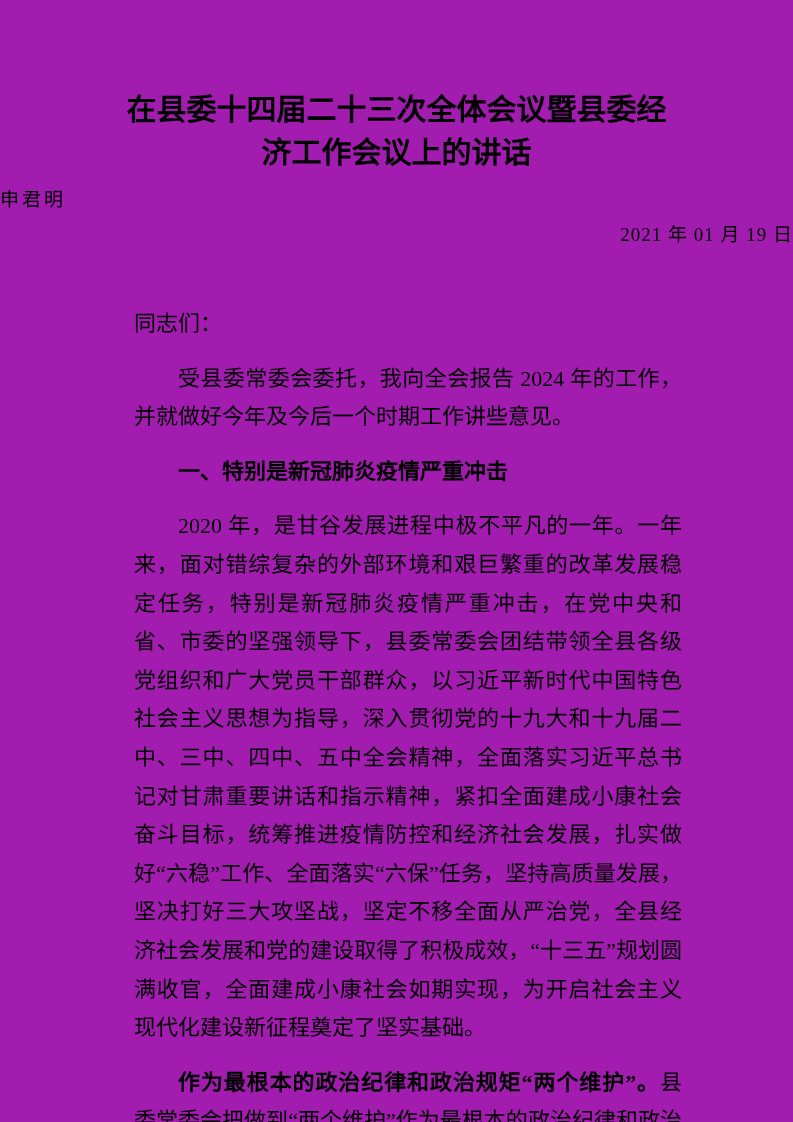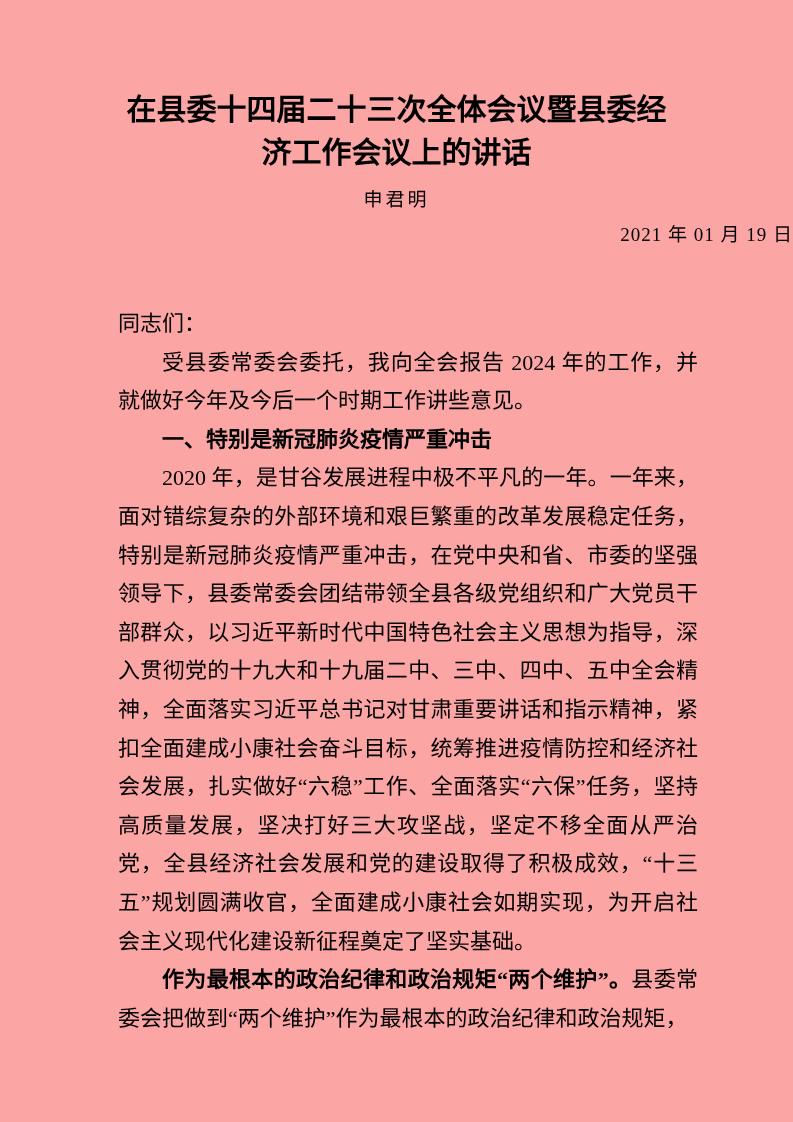--- a/index.html
+++ b/index.html
@@ -5,21 +5,21 @@
   html, body {
     margin: 0;
     padding: 0;
     background: #ffffff;
   }
   .page {
     position: relative;
     width: 793px;
     height: 1122px;
     margin: 0 auto;
-    background: #fca5a5;
+    background: #a21caf;
     overflow: hidden;
     color: #000000;
     font-family: "Liberation Serif", serif;
   }
   
   .head-block {
     padding-top: 88px;
     width: 100%;
   }
   .doc-title {
@@ -29,42 +29,41 @@
     line-height: 43px;
     font-weight: bold;
     text-align: center;
     font-family: "Liberation Serif", serif;
     letter-spacing: 0;
   }
   .doc-author {
     margin-top: 14px;
     font-size: 19px;
     line-height: 24px;
-    text-align: center;
     letter-spacing: 3px;
   }
   .doc-date {
     margin-top: 11px;
     font-size: 19px;
     line-height: 24px;
     text-align: right;
     letter-spacing: 1px;
   }
   
   .doc-body {
     margin-top: 58px;
     padding-left: 118px;
     padding-right: 95px; 
     font-size: 22px;
     line-height: 38.6px;
     text-align: justify;
     text-justify: inter-ideograph;
   }
   .doc-body p {
-    margin: 0;
+    margin: 16px;
     padding: 0;
     text-indent: 2em;
   }
   p.salutation {
     text-indent: 0;
   }
   p.section-heading {
     font-family: "Liberation Sans", sans-serif;
     font-weight: bold;
     text-align: left;

